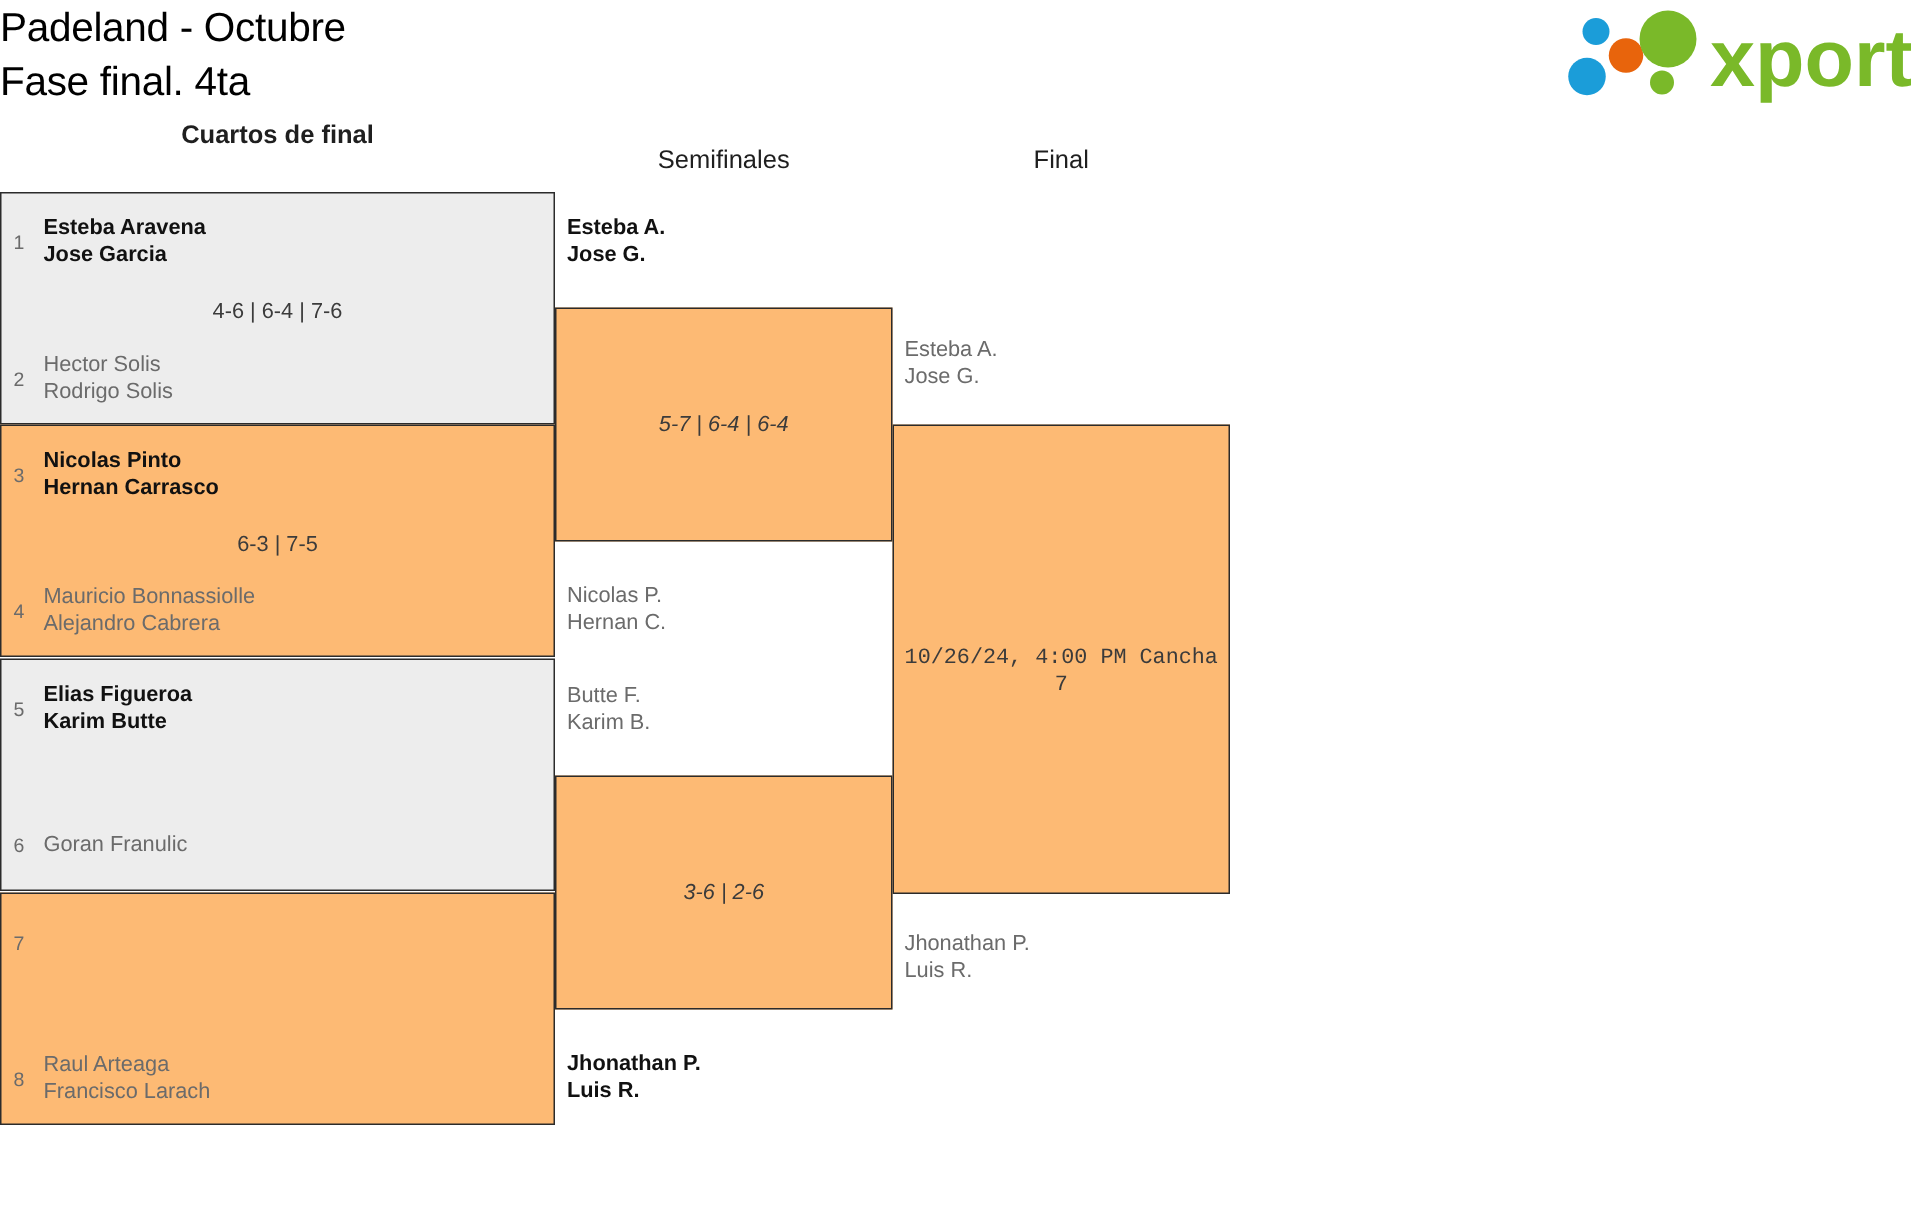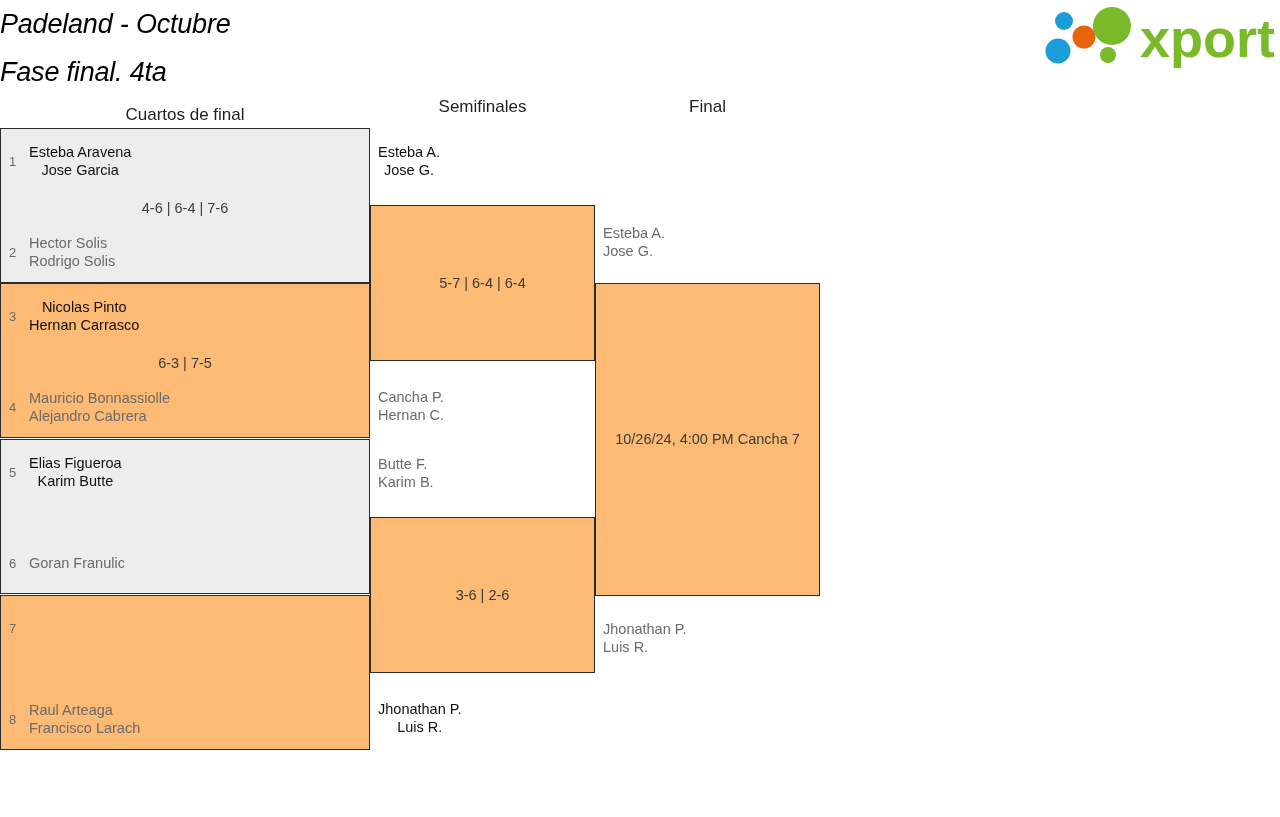--- a/index.html
+++ b/index.html
@@ -9,39 +9,38 @@
     background: #ffffff;
     font-family: "Liberation Sans", sans-serif;
     color: #1a1a1a;
     overflow: hidden;
   }
   #root { position: relative; width: 1280px; height: 817px; }
 
   
   .page-title {
     position: absolute; left: 0; top: 0;
-    font-size: 27px; line-height: 48px;
+    font-size: 27px; line-height: 36px;
     font-weight: 400; color: #000000;
     letter-spacing: -0.2px;
     white-space: pre-line;
-    font-style: italic;
   }
   .logo {
     position: absolute; right: 6px; top: 4px;
     width: 232px; height: 66px;
   }
 
   
   .round-head {
     position: absolute;
     font-size: 17px; line-height: 20px;
     color: #1f1f1f; font-weight: 400;
     text-align: center;
   }
-  #rh0 { left: 0px;   top: 105px; width: 370px; }
+  #rh0 { left: 0px;   top: 80px; width: 370px; font-weight: bold; }
   #rh1 { left: 370px; top: 97px; width: 225px; }
   #rh2 { left: 595px; top: 97px; width: 225px; }
 
   
   .match {
     position: absolute;
     border: 1px solid #2b2b2b;
     background: #fdba74;
   }
   .match.shaded { background: #ededed; }
@@ -54,48 +53,48 @@
   .seed {
     width: 20px; flex: 0 0 20px;
     font-size: 13px; color: #6b6b6b;
     text-align: left;
   }
   .names {
     font-size: 14.5px; line-height: 18px;
     color: #6b6b6b; font-weight: 400;
     white-space: pre-line;
   }
-  .team.winner .names { color: #111111; font-weight: 400; text-align: center; }
+  .team.winner .names { color: #111111; font-weight: 700; }
 
   .score {
     position: absolute; left: 0; right: 0;
     text-align: center;
     font-size: 14.5px; line-height: 18px;
     color: #3b3b3b;
   }
 
   
   .r1 { left: 0px; width: 370px; height: 155px; }
   .r1 .team.top    { top: 12px;  height: 40px; }
   .r1 .team.bottom { top: 103px; height: 40px; }
   .r1 .score       { top: 70px; }
 
   
   .r2 { left: 370px; width: 225px; height: 156px; }
   .r2 .team.top    { top: -65px; height: 40px; padding-left: 7px; }
   .r2 .team.bottom { top: 180px; height: 40px; padding-left: 7px; }
-  .r2 .score       { top: 68px; }
+  .r2 .score       { top: 68px; font-style: italic; }
 
   
   .r3 { left: 595px; width: 225px; height: 313px; }
   .r3 .team.top    { top: -62px;  height: 40px; padding-left: 7px; }
   .r3 .team.bottom { top: 334px;  height: 40px; padding-left: 7px; }
   .r3 .score       { top: 146px; }
 
-  .sched { font-size: 14.5px; color: #3b3b3b; }
+  .sched { font-size: 14.5px; color: #3b3b3b; font-family: Liberation Mono, monospace; }
 </style>
 </head>
 <body>
 
 <div id="root">
 
   <div class="page-title">Padeland - Octubre
 Fase final. 4ta</div>
 
   <div class="logo">
@@ -166,21 +165,21 @@
 
   <div class="match r2" style="top:205px">
     <div class="team top winner">
 
       <span class="names">Esteba A.
 Jose G.</span>
     </div>
     <div class="score">5-7 | 6-4 | 6-4</div>
     <div class="team bottom">
 
-      <span class="names">Cancha P.
+      <span class="names">Nicolas P.
 Hernan C.</span>
     </div>
   </div>
 
   <div class="match r2" style="top:517px">
     <div class="team top">
 
       <span class="names">Butte F.
 Karim B.</span>
     </div>

